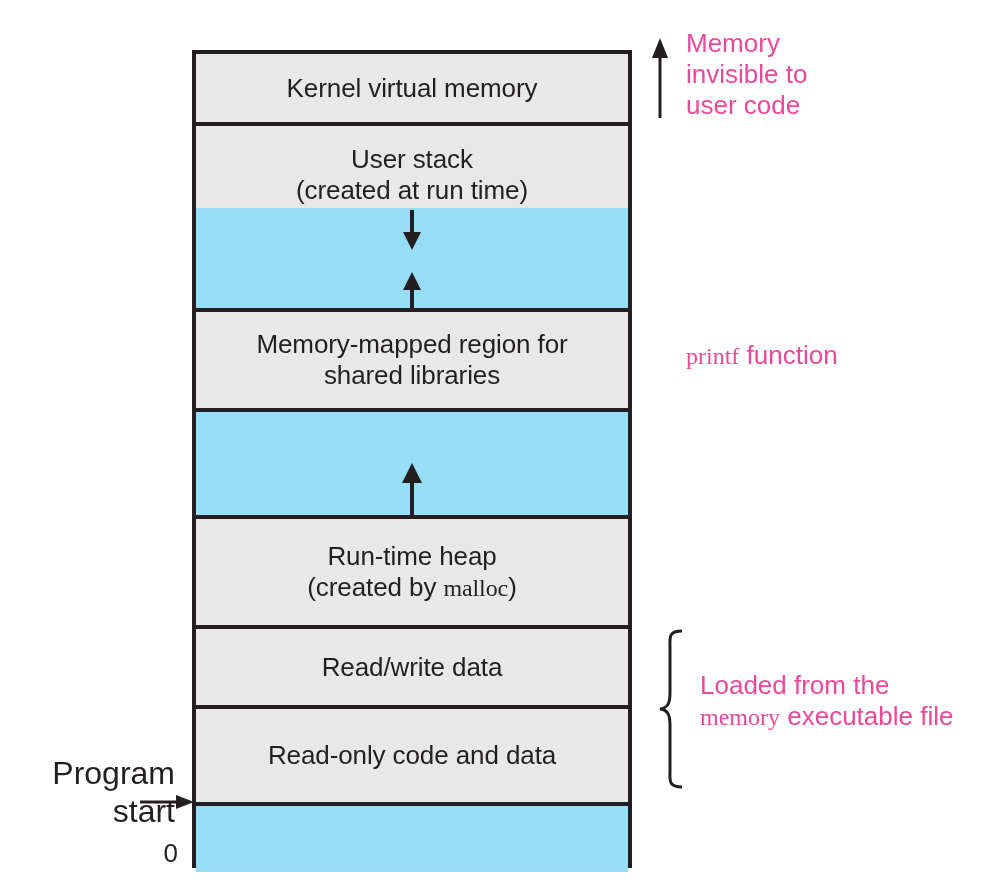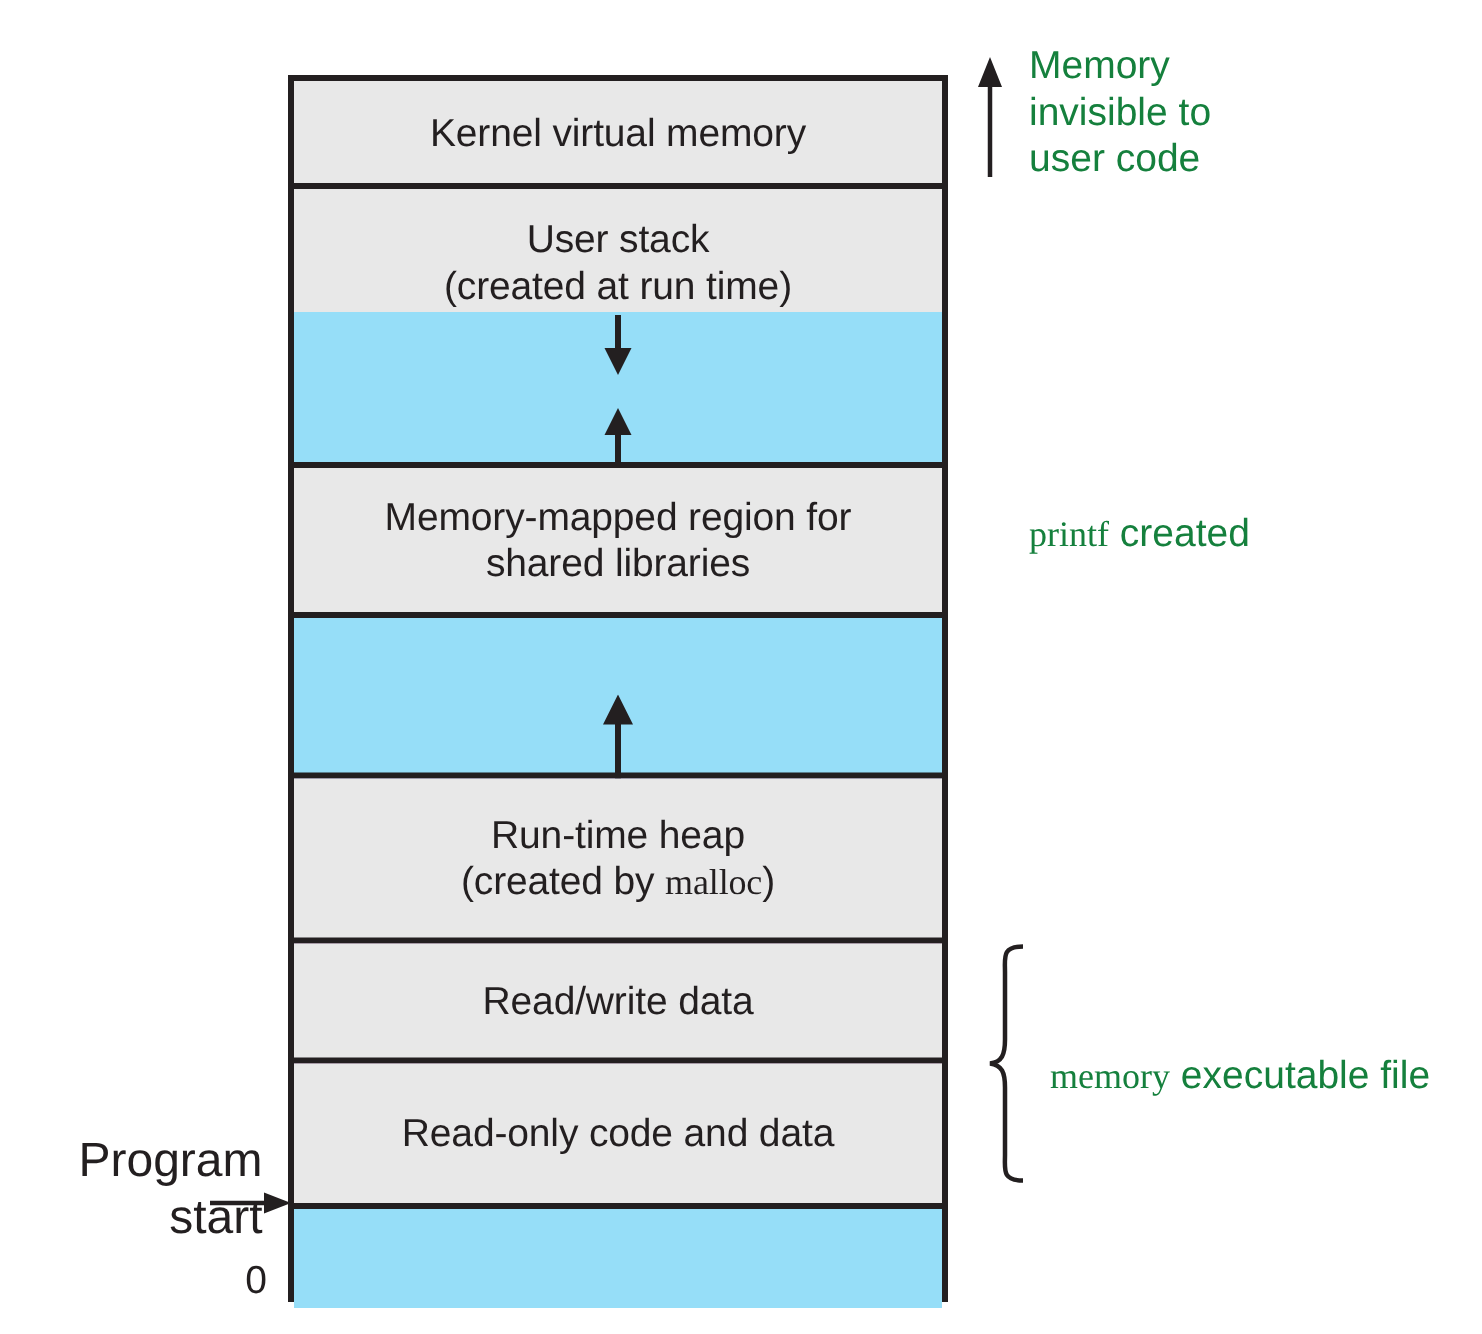--- a/index.html
+++ b/index.html
@@ -71,21 +71,21 @@
     transform: translateX(-50%);
     z-index: 1;
   }
 
   
   .side-note {
     position: absolute;
     font-size: 26px;
     line-height: 1.2;
     white-space: pre-line;
-    color: #15803d;
+    color: #ec4899;
   }
 
   #note-invisible {
     left: 686px;
     top: 28px;
     width: 260px;
   }
   #note-printf {
     left: 686px;
     top: 340px;
@@ -203,22 +203,22 @@
                C 668 710, 670 715, 670 725
                L 670 770
                C 670 780, 668 787, 682 787"></path>
     </g>
   </svg>
 
   <div class="side-note" id="note-invisible">Memory
 invisible to
 user code</div>
 
-  <div class="side-note" id="note-printf"><span class="mono">printf</span><span> created</span></div>
-
-  <div class="side-note" id="note-loaded"><br><span class="mono">memory</span><span> executable file</span></div>
+  <div class="side-note" id="note-printf"><span class="mono">printf</span><span> function</span></div>
+
+  <div class="side-note" id="note-loaded"><span>Loaded from the</span><br><span class="mono">memory</span><span> executable file</span></div>
 
   <div id="note-program-start">Program
 start</div>
 
   <div id="note-zero">0</div>
 
 </div>
 
 </body></html>

